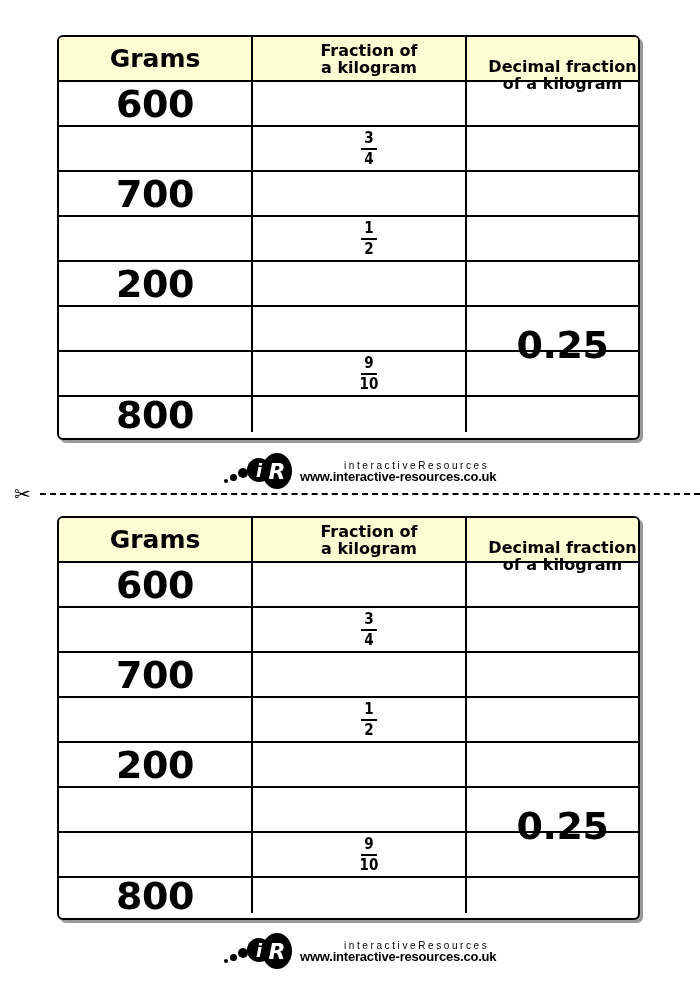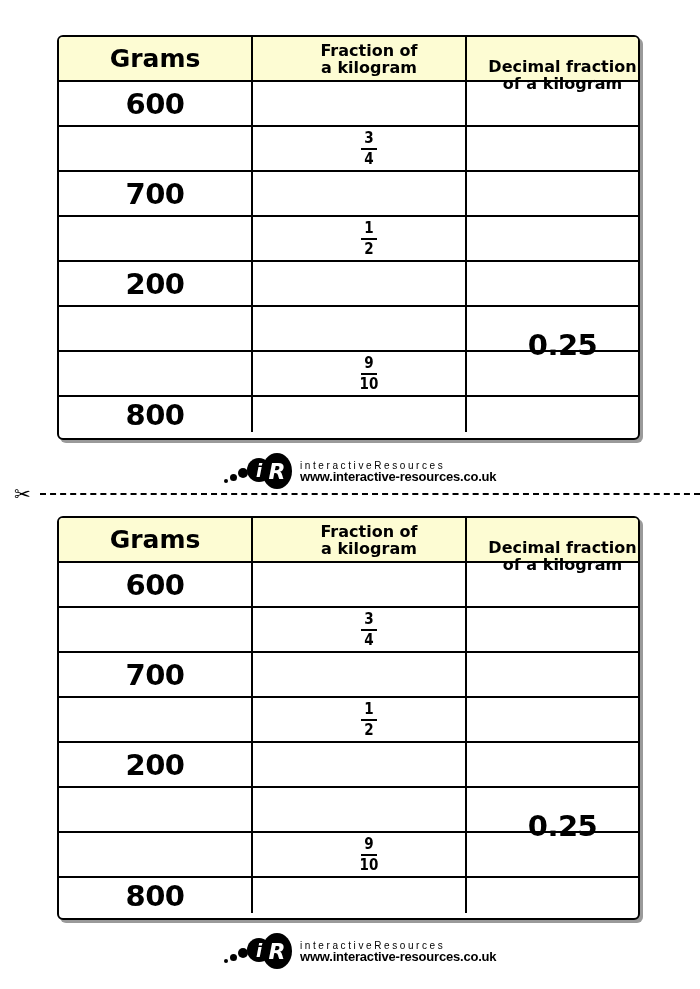--- a/index.html
+++ b/index.html
@@ -7,34 +7,34 @@
   .tbl { position:absolute; left:57px; width:583px; border:2px solid #000; border-radius:6px; box-shadow:3px 3px 0 #9a9a9a; background:#fff; overflow:hidden; box-sizing:border-box; }
   .tbl.t1 { top:35px; height:405px; }
   .tbl.t2 { top:516px; height:404px; }
   .row { display:flex; height:45px; border-bottom:2px solid #000; box-sizing:border-box;gap:20px; }
   .row:last-child { border-bottom:none; height:35px; }
   .row.head { background:#fdfcd3; }
   .cell { flex:0 0 194px; border-right:2px solid #000; box-sizing:border-box; display:flex; align-items:center; justify-content:center; text-align:center; }
   .cell:last-child { border-right:none; flex:1 1 auto;margin-top:32px; }
   .h-grams { font-size:25px; font-weight:bold; }
   .h-small { font-size:16px; font-weight:bold; line-height:17px; }
-  .num { font-size:29px; font-weight:bold; letter-spacing:-0.5px; }
+  .num { font-size:38px; font-weight:bold; letter-spacing:-0.5px; }
   .frac { display:inline-flex; flex-direction:column; align-items:center; font-family:"DejaVu Sans Condensed","DejaVu Sans", sans-serif; font-weight:bold; font-size:15px; line-height:15px; }
   .frac .bar { width:16px; height:2px; background:#000; margin:2px 0; }
   .footer { position:absolute; left:222px; display:flex; align-items:center; }
   .footer.f1 { top:452px; }
   .footer.f2 { top:932px; }
   .logo { position:relative; width:70px; height:38px; }
   .logo .d1 { position:absolute; left:2px; top:27px; width:4px; height:4px; border-radius:50%; background:#000; }
   .logo .d2 { position:absolute; left:8px; top:22px; width:7px; height:7px; border-radius:50%; background:#000; }
   .logo .d3 { position:absolute; left:16px; top:16px; width:10px; height:10px; border-radius:50%; background:#000; }
   .logo .c1 { position:absolute; left:25px; top:6px; width:24px; height:24px; border-radius:50%; background:#000; color:#fff; font-weight:bold; font-style:italic; font-size:18px; display:flex; align-items:center; justify-content:center; }
   .logo .c2 { position:absolute; left:40px; top:1px; width:30px; height:36px; border-radius:50%; background:#000; color:#fff; font-weight:bold; font-style:italic; font-size:22px; display:flex; align-items:center; justify-content:center; }
   .ftext { margin-left:8px; font-family:"Liberation Sans", sans-serif; font-size:10px; line-height:11px; }
-  .ftext .brand { letter-spacing:2.6px; }
+  .ftext .brand { letter-spacing:2.6px;margin-left:44px; }
   .ftext .url { font-weight:bold; font-size:13px; letter-spacing:-0.2px; }
   .cutline { position:absolute; left:14px; top:484px; width:686px; height:20px; display:flex; align-items:center; }
   .scissors { font-size:20px; line-height:20px; width:24px; }
   .dashes { flex:1; border-top:2px dashed #000; height:0; margin-left:2px; }
 </style>
 </head>
 <body>
 
 <div class="tbl t1">
   <div class="row head">

